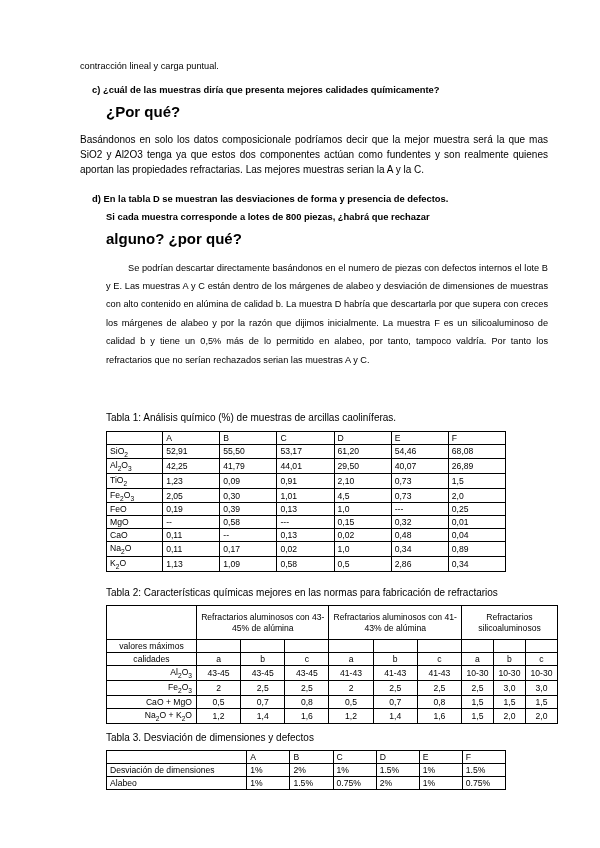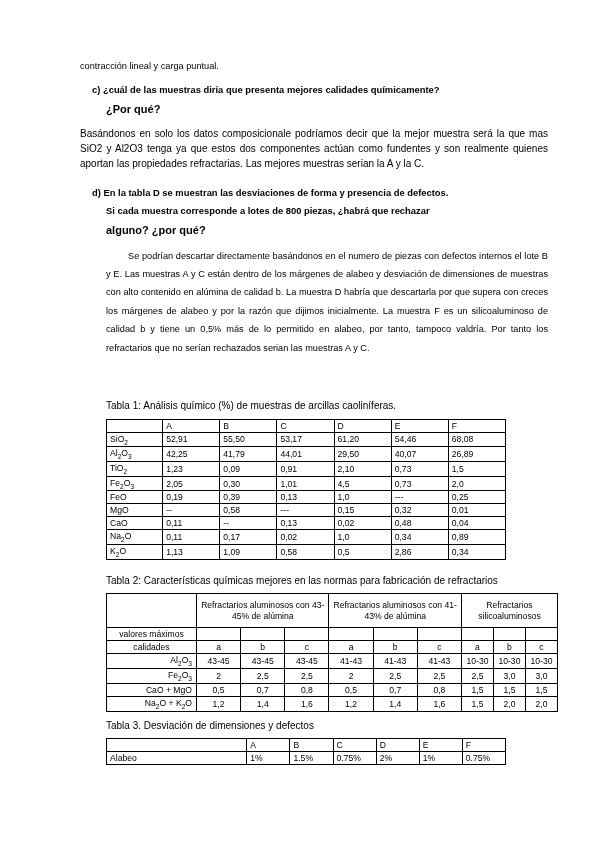--- a/index.html
+++ b/index.html
@@ -34,21 +34,21 @@
     font-weight: bold;
     font-size: 9.4px;
     margin: 0 0 4px 12px;
     line-height: 1.5;
   }
   .q-item .q-label {
     font-weight: bold;
   }
   .q-sub {
     font-weight: bold;
-    font-size: 11px;
+    font-size: 15px;
     margin: 0 0 8px 26px;
     line-height: 1.5;
   }
   .q-sub2 {
     font-weight: bold;
     font-size: 9.4px;
     margin: 0 0 4px 26px;
     line-height: 1.5;
   }
   .answer {
@@ -326,20 +326,29 @@
       <tr>
         <td></td>
         <td>A</td>
         <td>B</td>
         <td>C</td>
         <td>D</td>
         <td>E</td>
         <td>F</td>
       </tr>
       <tr>
+        <td>Desviación de dimensiones</td>
+        <td>1%</td>
+        <td>2%</td>
+        <td>1%</td>
+        <td>1.5%</td>
+        <td>1%</td>
+        <td>1.5%</td>
+      </tr>
+      <tr>
         <td>Alabeo</td>
         <td>1%</td>
         <td>1.5%</td>
         <td>0.75%</td>
         <td>2%</td>
         <td>1%</td>
         <td>0.75%</td>
       </tr>
     </tbody>
   </table>

